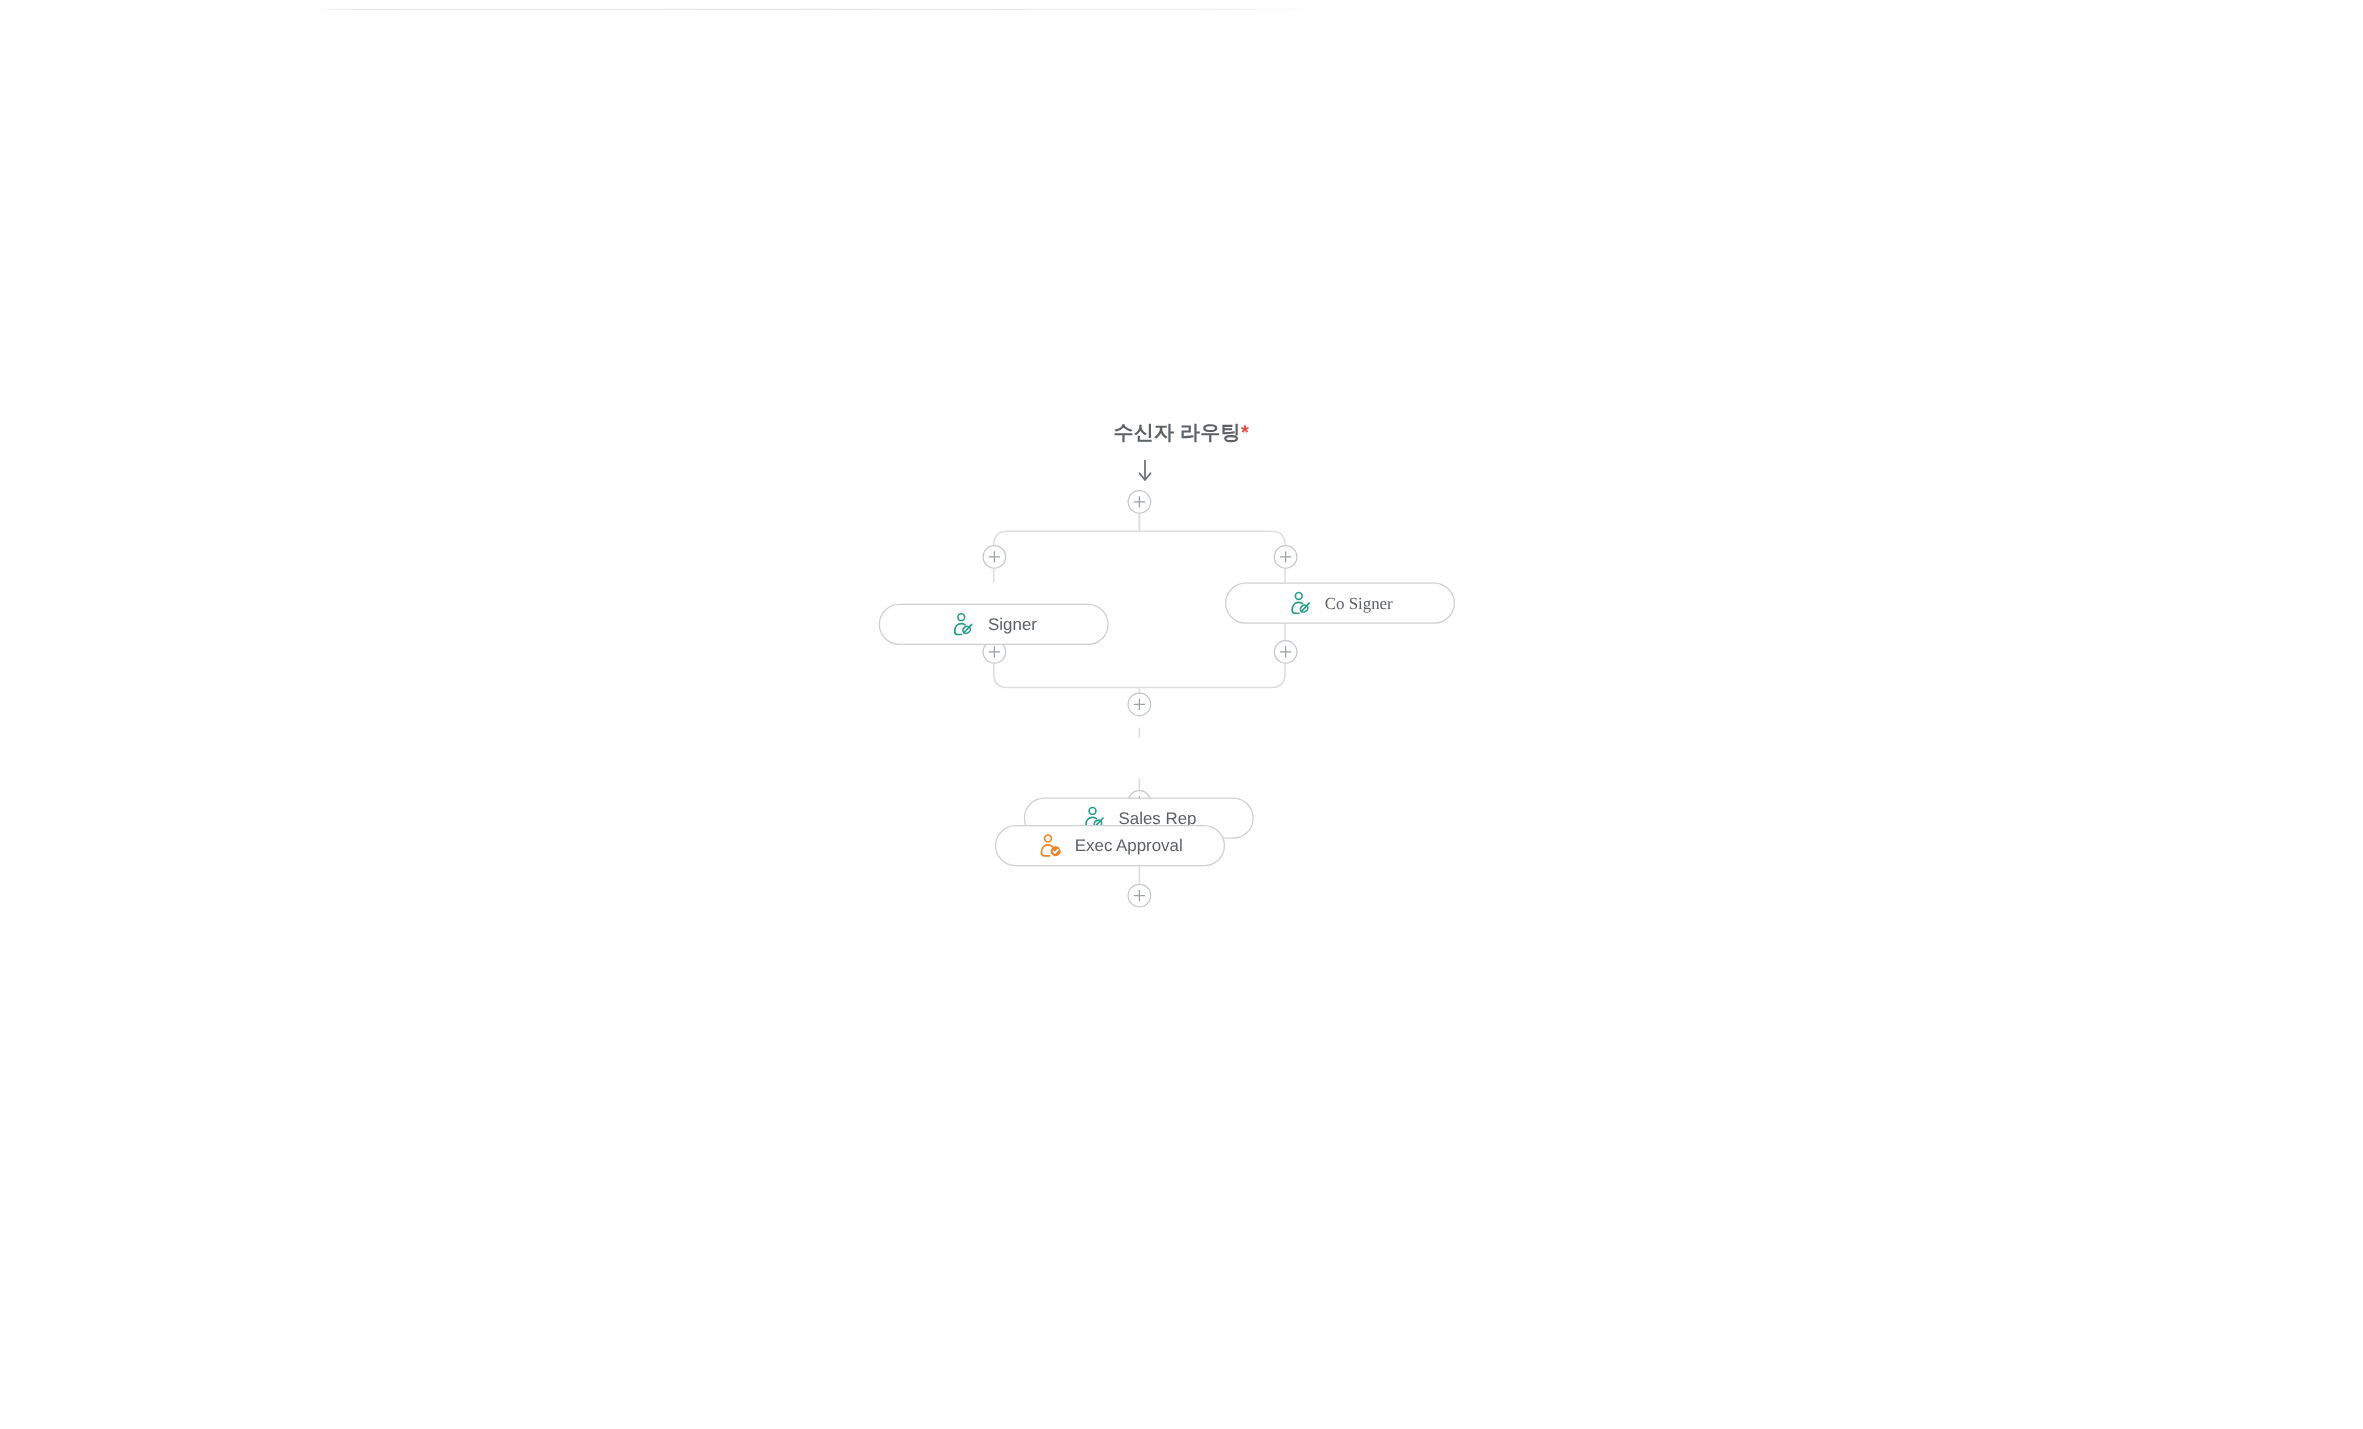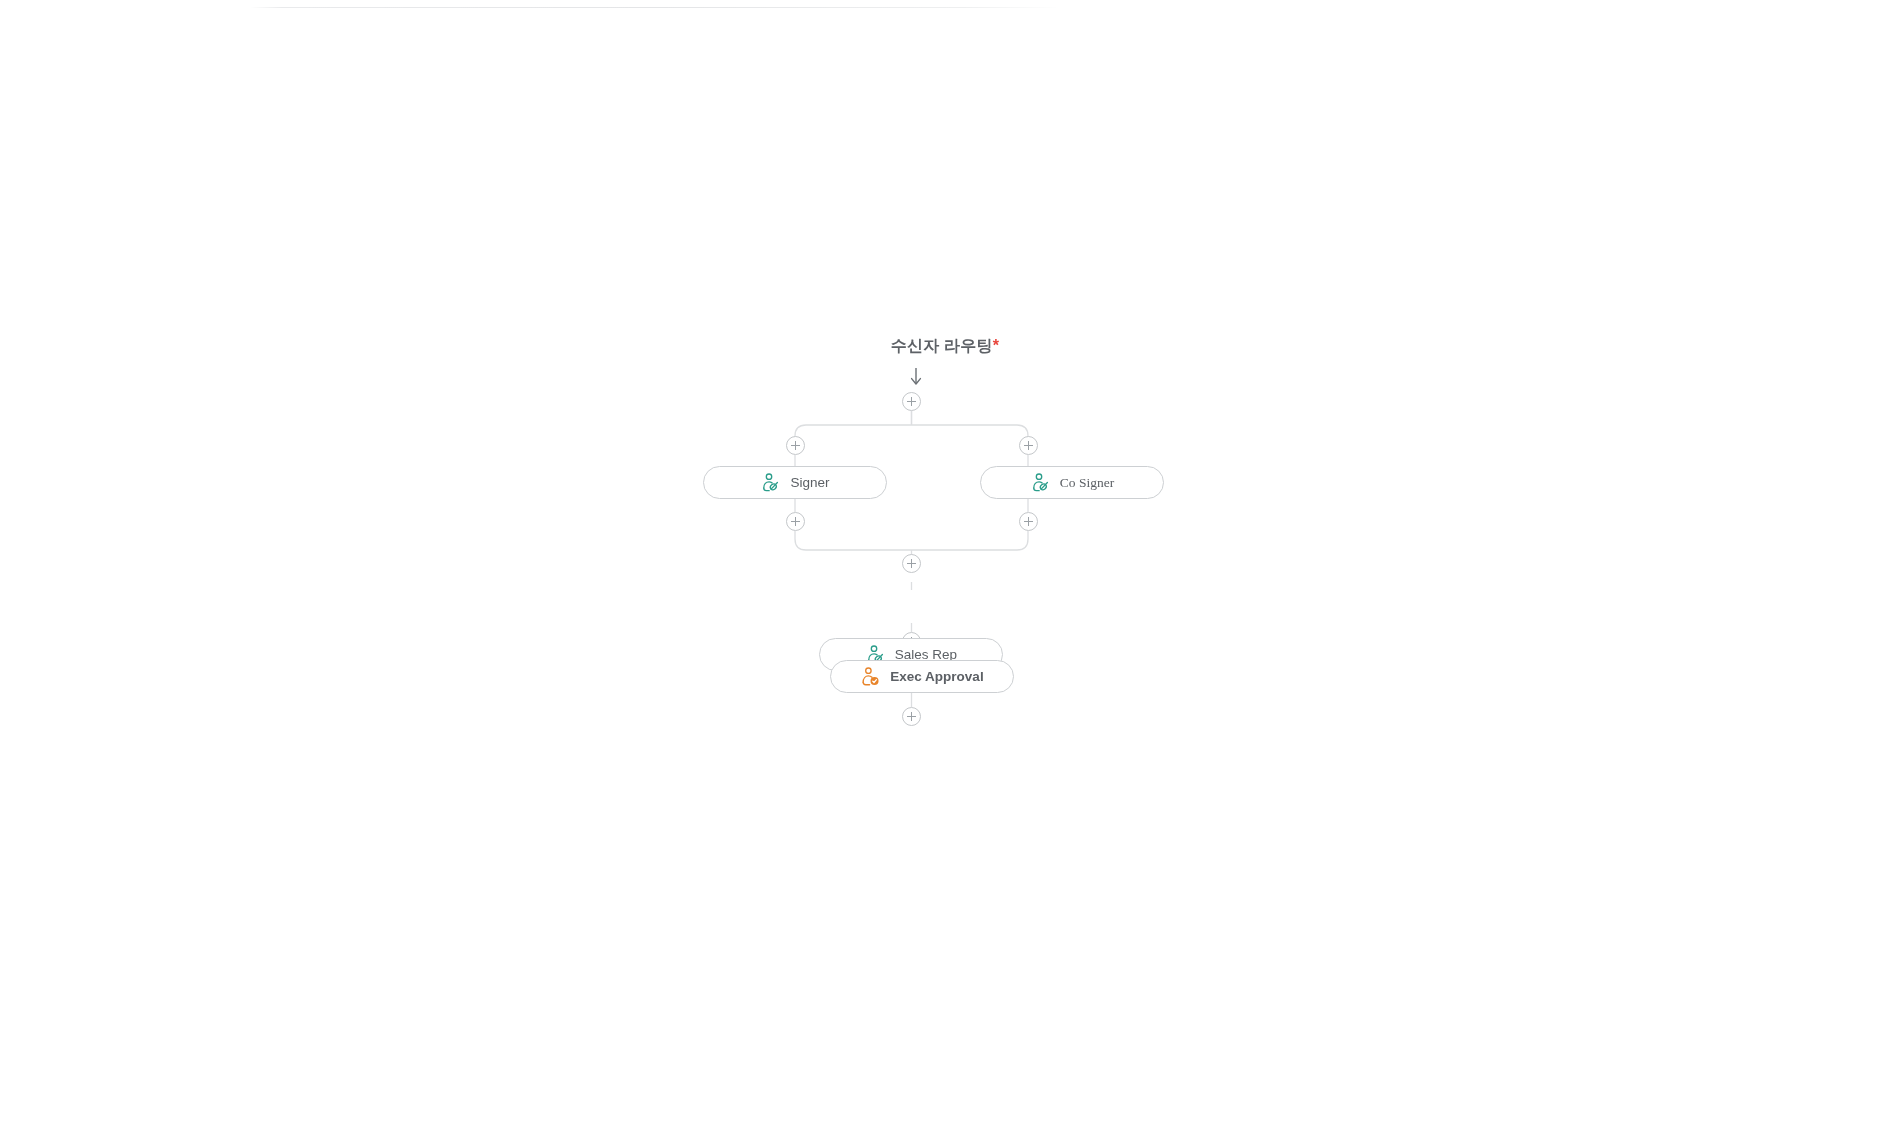--- a/index.html
+++ b/index.html
@@ -189,21 +189,21 @@
   <div class="plus-btn" style="left:785.5px; top:512px;"></div>
 
   <div class="plus-btn" style="left:1018.5px; top:512px;"></div>
 
   <div class="plus-btn" style="left:902px; top:554px;"></div>
 
   <div class="plus-btn" style="left:902px; top:632px;"></div>
 
   <div class="plus-btn" style="left:902px; top:707px;"></div>
 
-  <div class="node-pill" style="left:703px; top:466px; width:184px;text-align:center;">
+  <div class="node-pill" style="left:703px; top:483px; width:184px;text-align:center;">
     <span class="node-icon">
       <svg viewBox="0 0 24 24" width="21" height="21" aria-hidden="true">
         <circle cx="10.3" cy="5.4" r="3.1" fill="none" stroke="#2a9d8a" stroke-width="1.5"></circle>
         <path d="M4.3 18.4 C4.3 13.9 7.0 11.3 10.3 11.3 C11.6 11.3 12.8 11.7 13.8 12.4" fill="none" stroke="#2a9d8a" stroke-width="1.5" stroke-linecap="round"></path>
         <path d="M4.3 18.4 C4.3 20.1 5.6 21.3 7.3 21.3 L10.5 21.3" fill="none" stroke="#2a9d8a" stroke-width="1.5" stroke-linecap="round"></path>
         <ellipse cx="15.2" cy="17.0" rx="3.6" ry="3.0" transform="rotate(-38 15.2 17.0)" fill="none" stroke="#2a9d8a" stroke-width="1.5"></ellipse>
         <path d="M12.7 19.6 L19.9 12.0" fill="none" stroke="#2a9d8a" stroke-width="1.5" stroke-linecap="round"></path>
       </svg>
     </span>
     <span class="node-label">Signer</span>
@@ -228,21 +228,21 @@
         <circle cx="10.3" cy="5.4" r="3.1" fill="none" stroke="#2a9d8a" stroke-width="1.5"></circle>
         <path d="M4.3 18.4 C4.3 13.9 7.0 11.3 10.3 11.3 C11.6 11.3 12.8 11.7 13.8 12.4" fill="none" stroke="#2a9d8a" stroke-width="1.5" stroke-linecap="round"></path>
         <path d="M4.3 18.4 C4.3 20.1 5.6 21.3 7.3 21.3 L10.5 21.3" fill="none" stroke="#2a9d8a" stroke-width="1.5" stroke-linecap="round"></path>
         <ellipse cx="15.2" cy="17.0" rx="3.6" ry="3.0" transform="rotate(-38 15.2 17.0)" fill="none" stroke="#2a9d8a" stroke-width="1.5"></ellipse>
         <path d="M12.7 19.6 L19.9 12.0" fill="none" stroke="#2a9d8a" stroke-width="1.5" stroke-linecap="round"></path>
       </svg>
     </span>
     <span class="node-label">Sales Rep</span>
   </div>
 
-  <div class="node-pill" style="left:830px; top:660px; width:184px;font-weight:bold;">
+  <div class="node-pill" style="left:796px; top:660px; width:184px;">
     <span class="node-icon">
       <svg viewBox="0 0 24 24" width="21" height="21" aria-hidden="true">
         <circle cx="9.6" cy="5.4" r="3.1" fill="none" stroke="#e8842a" stroke-width="1.5"></circle>
         <path d="M3.6 18.6 C3.6 14.0 6.3 11.3 9.6 11.3 C11.2 11.3 12.6 11.9 13.7 12.9" fill="none" stroke="#e8842a" stroke-width="1.5" stroke-linecap="round"></path>
         <path d="M3.6 18.6 C3.6 20.3 4.9 21.4 6.6 21.4 L11.0 21.4" fill="none" stroke="#e8842a" stroke-width="1.5" stroke-linecap="round"></path>
         <circle cx="16.6" cy="17.2" r="4.6" fill="#e8842a"></circle>
         <path d="M14.5 17.3 L16.0 18.8 L18.8 15.6" fill="none" stroke="#ffffff" stroke-width="1.5" stroke-linecap="round" stroke-linejoin="round"></path>
       </svg>
     </span>
     <span class="node-label">Exec Approval</span>

